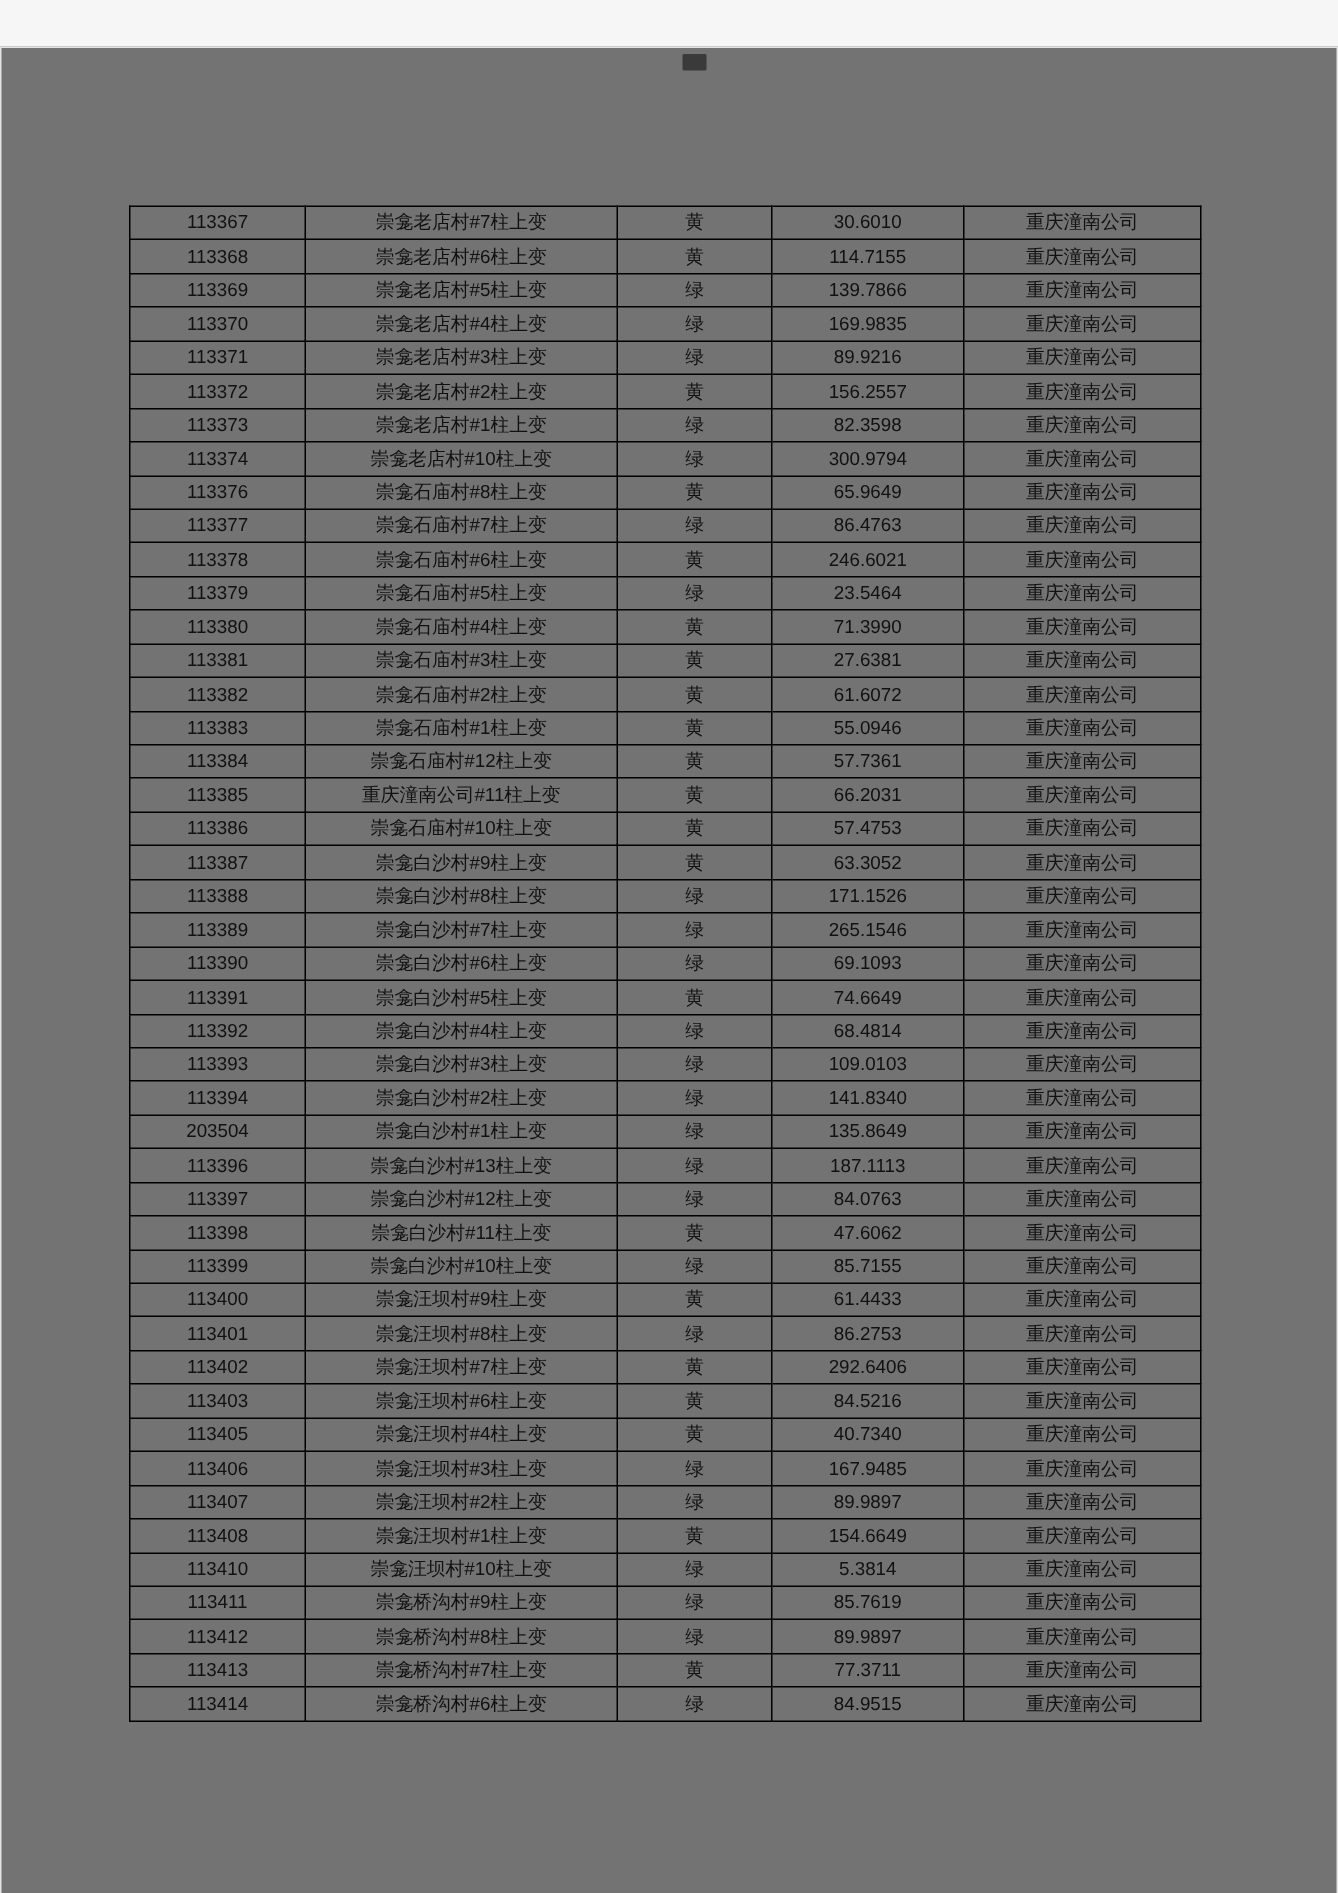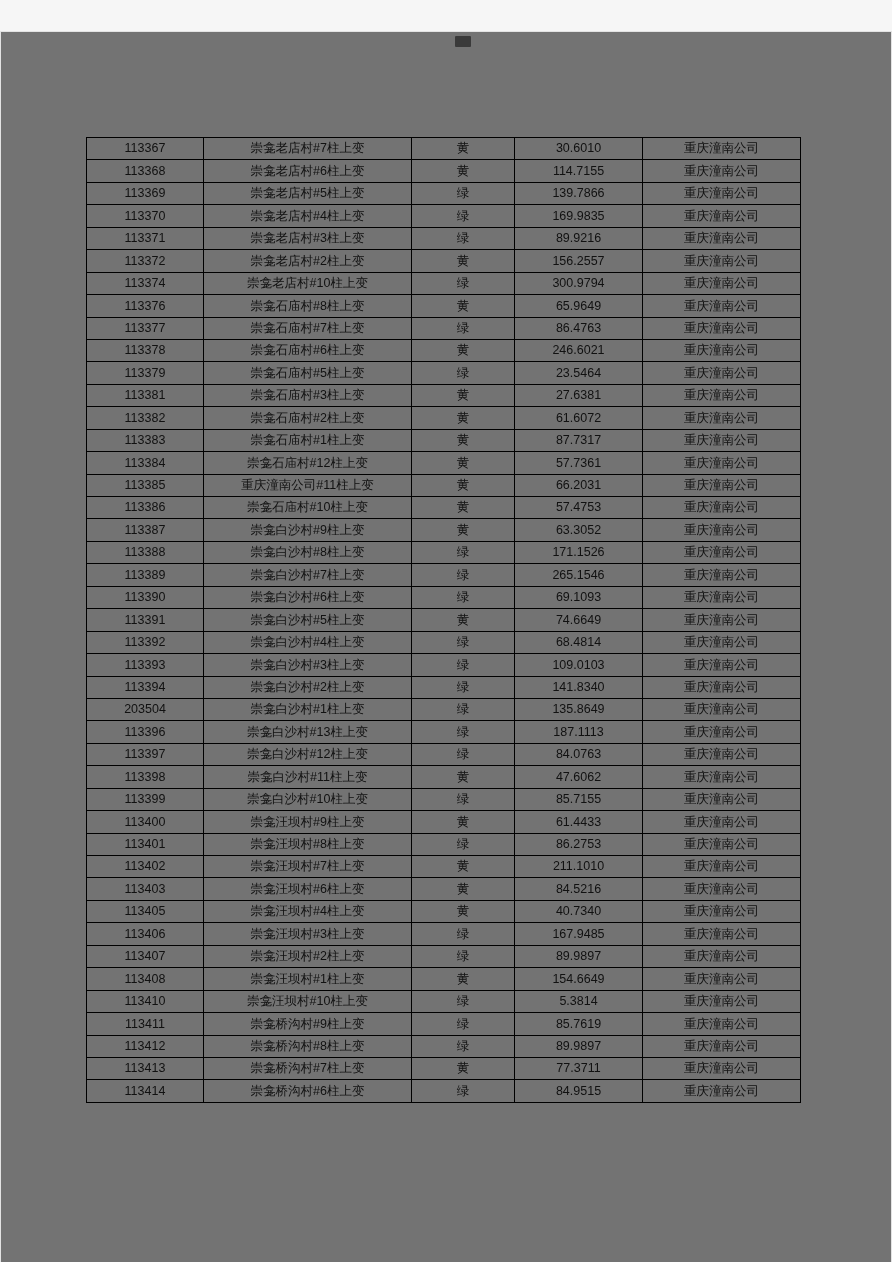--- a/index.html
+++ b/index.html
@@ -110,20 +110,27 @@
     </tr>
 
     <tr>
       <td>113372</td>
       <td>崇龛老店村#2柱上变</td>
       <td>黄</td>
       <td>156.2557</td>
       <td>重庆潼南公司</td>
     </tr>
 
+    <tr>
+      <td>113373</td>
+      <td>崇龛老店村#1柱上变</td>
+      <td>绿</td>
+      <td>82.3598</td>
+      <td>重庆潼南公司</td>
+    </tr>
 
     <tr>
       <td>113374</td>
       <td>崇龛老店村#10柱上变</td>
       <td>绿</td>
       <td>300.9794</td>
       <td>重庆潼南公司</td>
     </tr>
 
 
@@ -152,20 +159,27 @@
     </tr>
 
     <tr>
       <td>113379</td>
       <td>崇龛石庙村#5柱上变</td>
       <td>绿</td>
       <td>23.5464</td>
       <td>重庆潼南公司</td>
     </tr>
 
+    <tr>
+      <td>113380</td>
+      <td>崇龛石庙村#4柱上变</td>
+      <td>黄</td>
+      <td>71.3990</td>
+      <td>重庆潼南公司</td>
+    </tr>
 
     <tr>
       <td>113381</td>
       <td>崇龛石庙村#3柱上变</td>
       <td>黄</td>
       <td>27.6381</td>
       <td>重庆潼南公司</td>
     </tr>
 
     <tr>
@@ -173,21 +187,21 @@
       <td>崇龛石庙村#2柱上变</td>
       <td>黄</td>
       <td>61.6072</td>
       <td>重庆潼南公司</td>
     </tr>
 
     <tr>
       <td>113383</td>
       <td>崇龛石庙村#1柱上变</td>
       <td>黄</td>
-      <td>87.7317</td>
+      <td>55.0946</td>
       <td>重庆潼南公司</td>
     </tr>
 
     <tr>
       <td>113384</td>
       <td>崇龛石庙村#12柱上变</td>
       <td>黄</td>
       <td>57.7361</td>
       <td>重庆潼南公司</td>
     </tr>
@@ -325,21 +339,21 @@
       <td>崇龛汪坝村#8柱上变</td>
       <td>绿</td>
       <td>86.2753</td>
       <td>重庆潼南公司</td>
     </tr>
 
     <tr>
       <td>113402</td>
       <td>崇龛汪坝村#7柱上变</td>
       <td>黄</td>
-      <td>211.1010</td>
+      <td>292.6406</td>
       <td>重庆潼南公司</td>
     </tr>
 
     <tr>
       <td>113403</td>
       <td>崇龛汪坝村#6柱上变</td>
       <td>黄</td>
       <td>84.5216</td>
       <td>重庆潼南公司</td>
     </tr>

